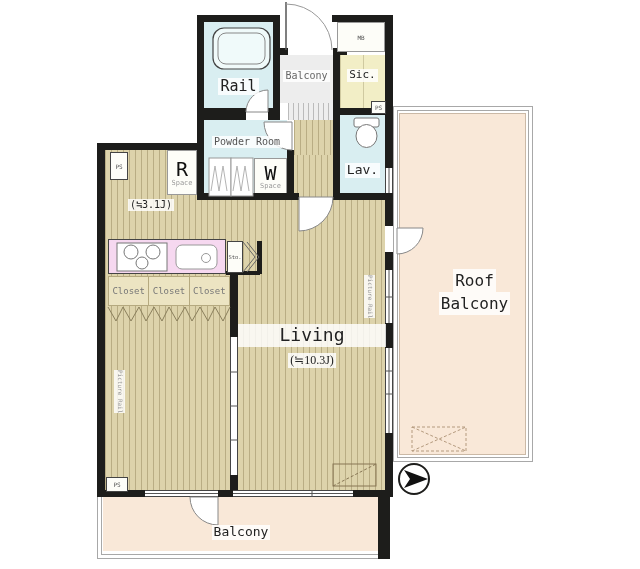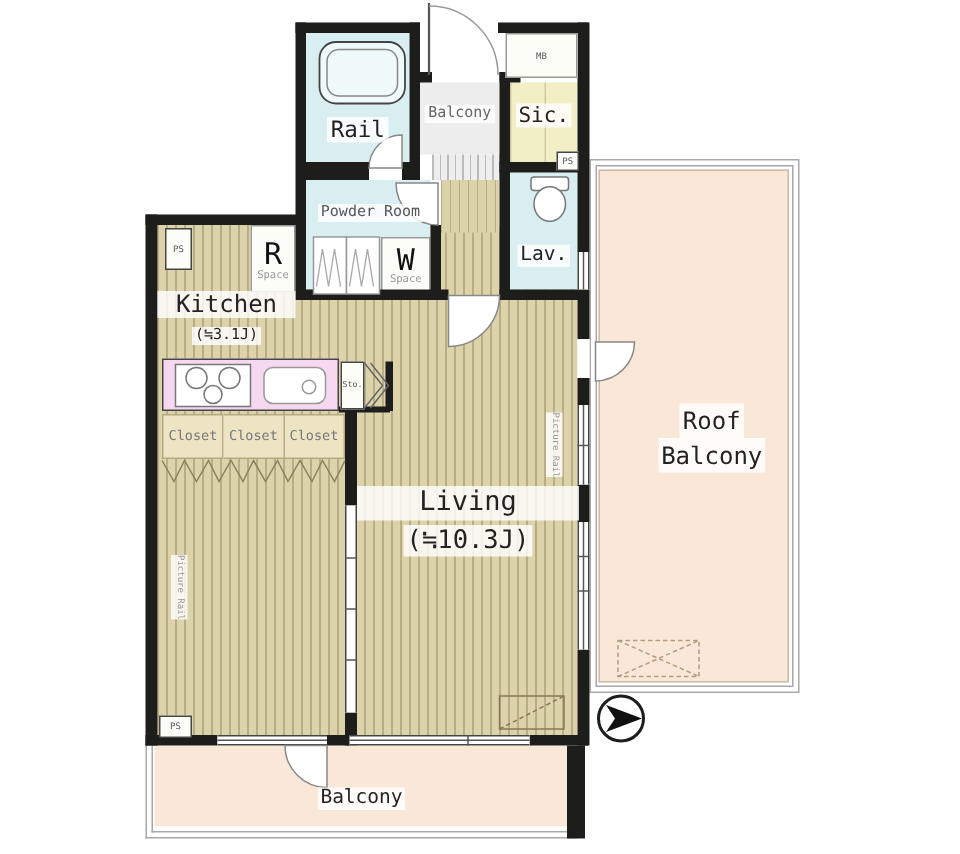--- a/index.html
+++ b/index.html
@@ -200,36 +200,35 @@
       <path d="M404,470 L428,479 L404,488 L410,479 Z" fill="#111"></path>
     </g>
   </svg>
 
   <div class="lbl" style="left:204px;top:78px;width:69px;font-size:15px;">
     <span>Rail</span>
   </div>
   <div class="lbl" style="left:278px;top:70px;width:57px;font-size:10px;color:#666;">
     <span>Balcony</span>
   </div>
-  <div class="lbl" style="left:340px;top:69px;width:45px;font-size:14px;">
+  <div class="lbl" style="left:340px;top:69px;width:45px;font-size:11px;">
     <span>Sic.</span>
   </div>
   <div class="lbl" style="left:202px;top:136px;width:90px;font-size:10px;color:#555;text-align:center;">
     <span>Powder Room</span>
   </div>
   <div class="lbl" style="left:340px;top:163px;width:45px;font-size:13px;">
     <span>Lav.</span>
   </div>
   <div class="lbl" style="left:105px;top:194px;width:92px;font-size:16px;">
-    <span style="display:block;">Kitchen</span>
     <span style="font-size:10px;margin-top:1px;">(≒3.1J)</span>
   </div>
   <div class="lbl" style="left:238px;top:324px;width:148px;font-size:18px;line-height:1.25;">
     <span style="display:block;">Living</span>
-    <span style="font-size:17px;margin-top:3px;">(≒10.3J)</span>
+    <span style="font-size:12px;margin-top:3px;font-family:Liberation Serif, serif;">(≒10.3J)</span>
   </div>
   <div class="lbl" style="left:399px;top:269px;width:127px;font-size:16px;line-height:1.45;margin-left:12px;">
     <span style="display:inline-block;">Roof</span><br>
     <span style="display:inline-block;">Balcony</span>
   </div>
   <div class="lbl" style="left:103px;top:525px;width:276px;font-size:13px;">
     <span>Balcony</span>
   </div>
   <div class="lbl vert" style="left:114px;top:370px;font-size:6px;color:#999;">
     <span>Picture Rail</span>

